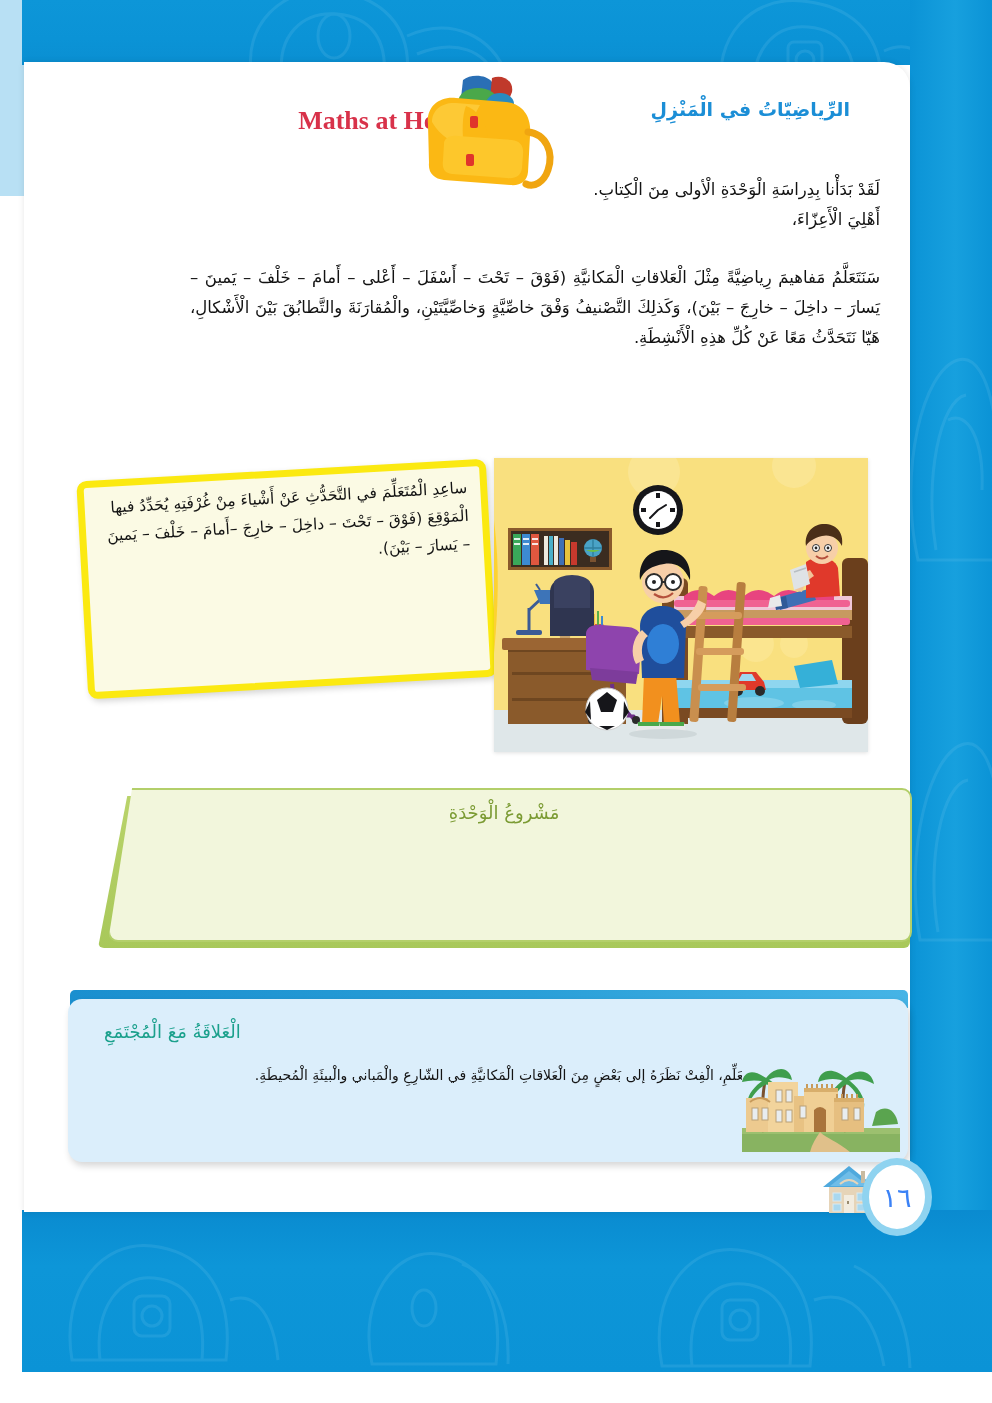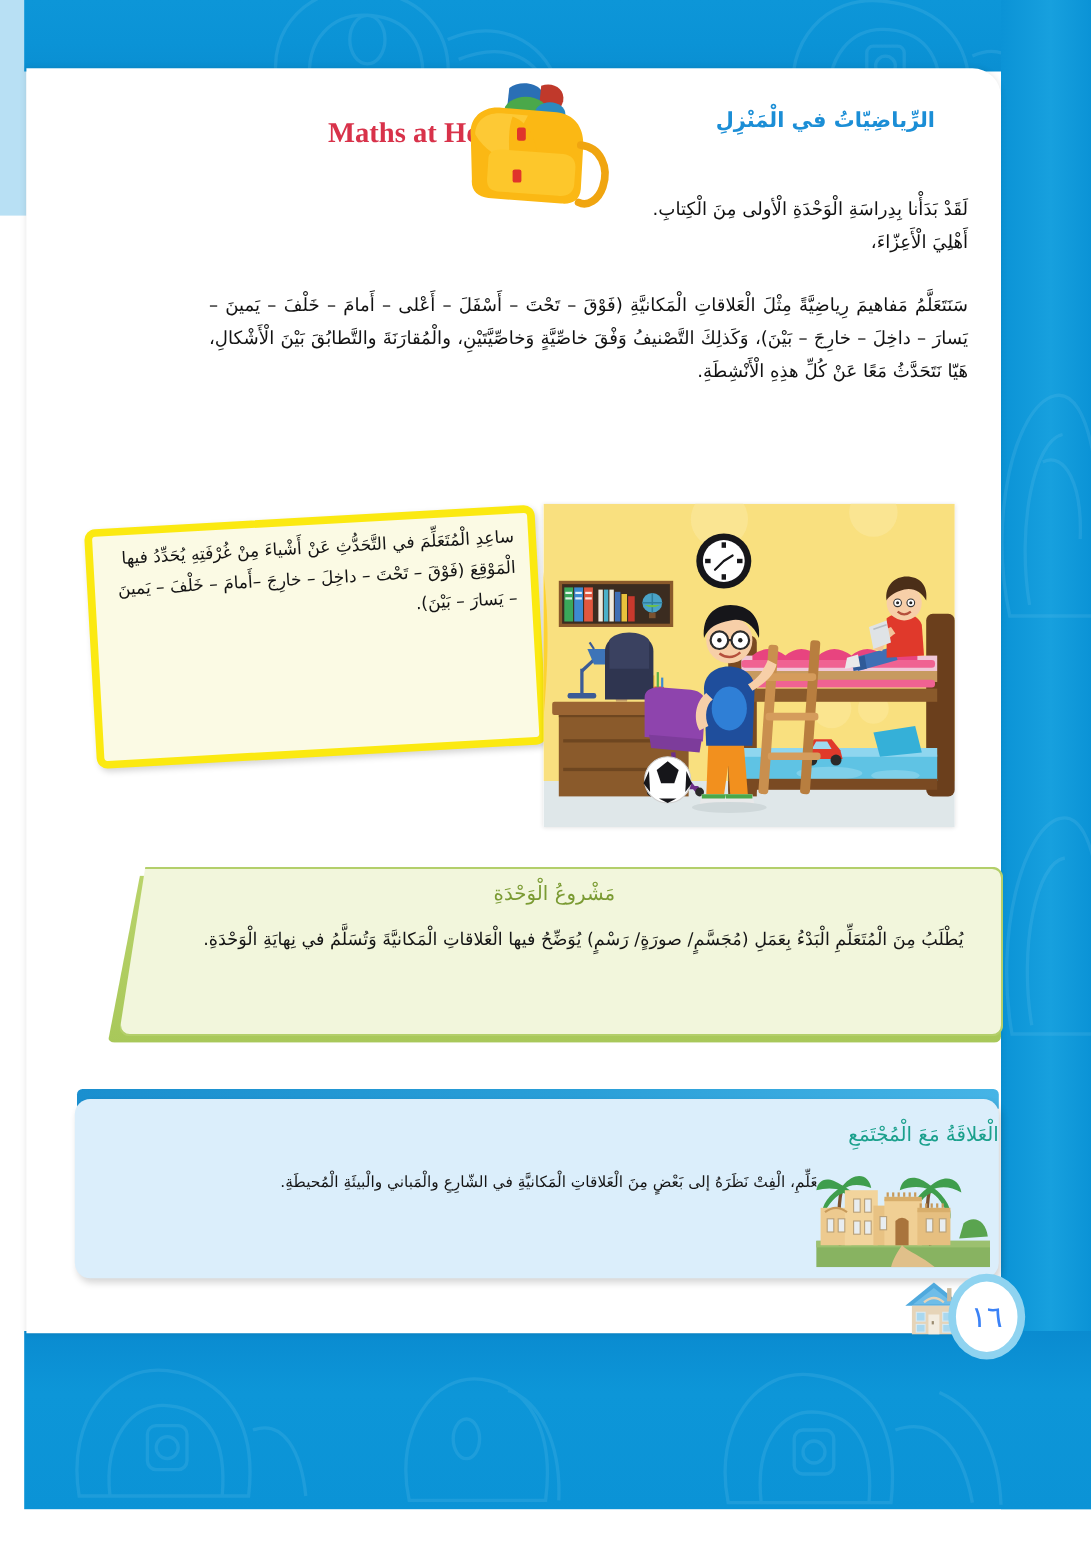--- a/index.html
+++ b/index.html
@@ -65,21 +65,21 @@
     color:#7b9b33;font-size:18px;direction:rtl;}
   .gb-body{position:absolute;right:34px;top:50px;width:740px;direction:rtl;
     text-align:right;font-size:16px;line-height:31px;color:#151515;}
   
   .bluecap{position:absolute;left:70px;top:990px;width:838px;height:18px;
     background:linear-gradient(90deg,#1a8fcf 0%,#2a9fd8 55%,#46b4e6 100%);
     border-radius:5px 5px 0 0;}
   .bluebox{position:absolute;left:68px;top:999px;width:840px;height:163px;
     background:#dbeefb;border-radius:14px;
     box-shadow:2px 4px 7px rgba(0,0,0,.16);}
-  .bb-title{position:absolute;left:0;right:0;top:22px;text-align:right;
+  .bb-title{position:absolute;left:0;right:0;top:22px;text-align:left;
     color:#1aa08c;font-size:18px;direction:rtl;margin-left:36px;}
   .bb-body{position:absolute;right:22px;top:62px;width:700px;direction:rtl;
     text-align:right;font-size:14px;line-height:29px;color:#141414;}
   .village{position:absolute;left:742px;top:1052px;width:158px;height:100px;}
   
   .pagenum{position:absolute;left:862px;top:1158px;width:70px;height:78px;}
   .pn-ring{position:absolute;left:0;top:0;width:70px;height:78px;border-radius:50%;
     background:#ffffff;border:7px solid #8fd3f0;box-sizing:border-box;}
   .pn-txt{position:absolute;left:0;top:0;width:70px;height:78px;
     display:flex;align-items:center;justify-content:center;
@@ -422,21 +422,20 @@
         <path d="M160 136 q10 7 19 -1" stroke="#b5503c" stroke-width="2.2" fill="none"></path>
         <ellipse cx="169" cy="276" rx="34" ry="5" fill="#cfd8da"></ellipse>
       </g>
     </svg>
   </div>
 
   <div class="greenbox">
     <div class="shadowtrap"></div>
     <div class="face"></div>
     <div class="gb-title">مَشْروعُ الْوَحْدَةِ</div>
-    <div class="gb-body">يُطْلَبُ مِنَ الْمُتَعَلِّمِ الْبَدْءُ بِعَمَلِ (مُجَسَّمٍ/ صورَةٍ/ رَسْمٍ) يُوَضِّحُ فيها الْعَلاقاتِ الْمَكانيَّةَ وَتُسَلَّمُ في نِهايَةِ الْوَحْدَةِ.</div>
   </div>
 
   <div class="bluecap"></div>
   <div class="bluebox">
     <div class="bb-title">الْعَلاقَةُ مَعَ الْمُجْتَمَعِ</div>
     <div class="bb-body">عِنْدَما تَقومُ بِنَزْهَةٍ مَعَ الْمُتَعَلِّمِ، الْفِتْ نَظَرَهُ إلى بَعْضٍ مِنَ الْعَلاقاتِ الْمَكانيَّةِ في الشّارِعِ والْمَباني والْبيئَةِ الْمُحيطَةِ.</div>
   </div>
 
   <div class="village">
     <svg viewBox="0 0 158 100" width="158" height="100">

